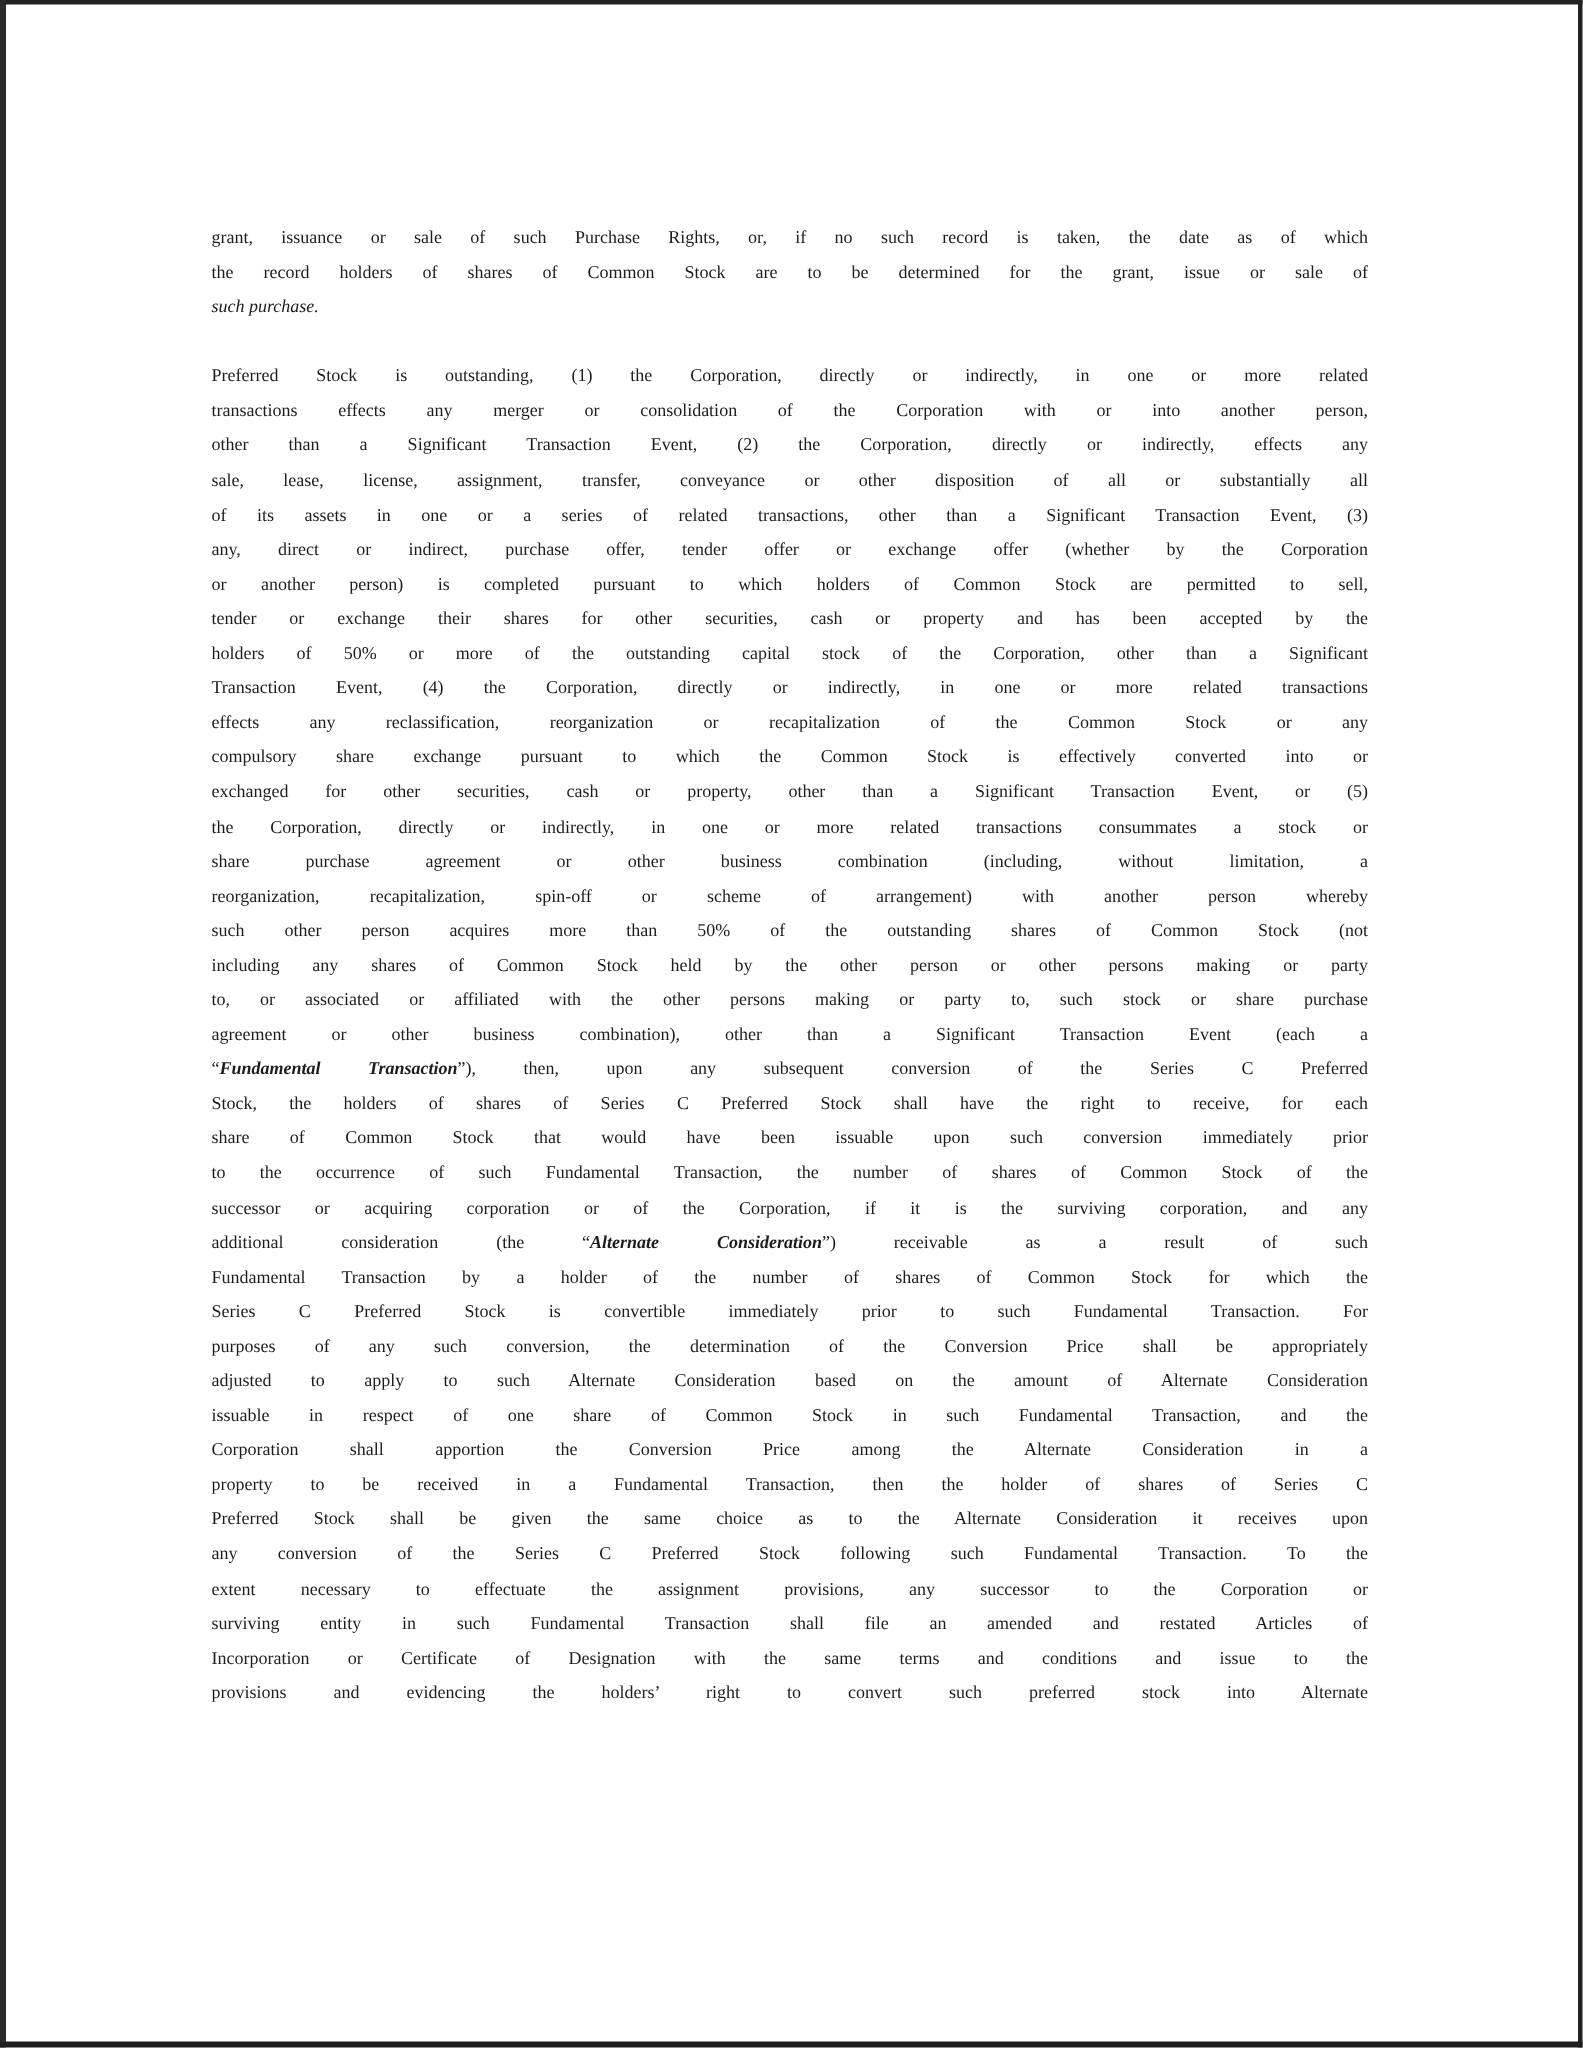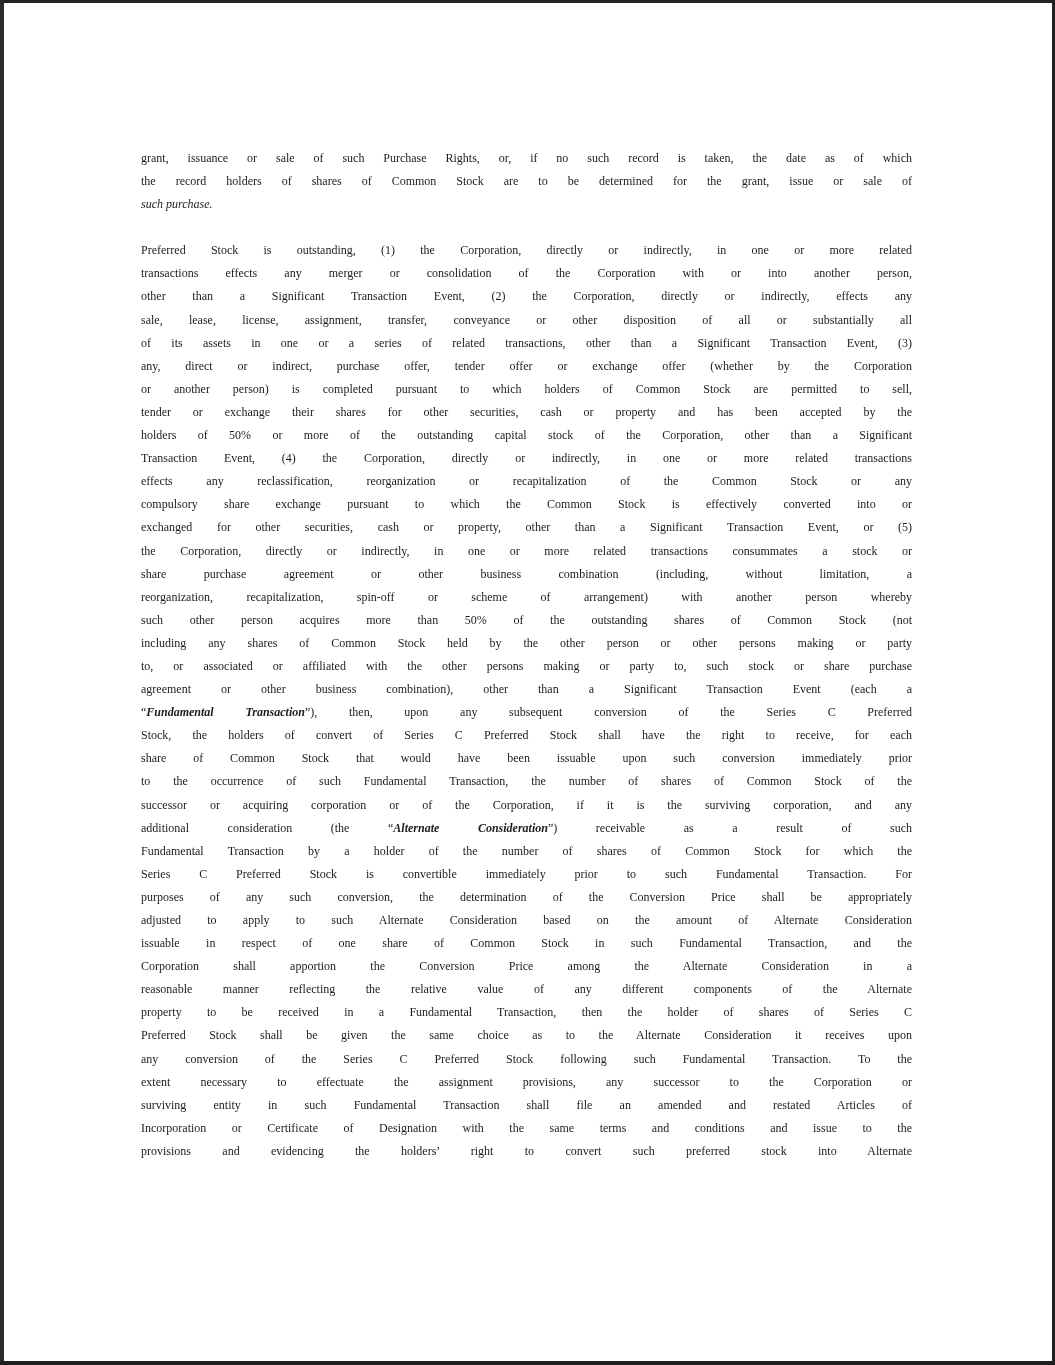--- a/index.html
+++ b/index.html
@@ -61,36 +61,35 @@
         <span class="line">reorganization, recapitalization, spin-off or scheme of arrangement) with another person whereby</span>
         <span class="line">such other person acquires more than 50% of the outstanding shares of Common Stock (not</span>
         <span class="line">including any shares of Common Stock held by the other person or other persons making or party</span>
         <span class="line">to, or associated or affiliated with the other persons making or party to, such stock or share purchase</span>
         <span class="line">agreement or other business combination), other than a Significant Transaction Event (each a</span>
       </div>
 
     <span class="line"><span>“</span><span class="bi">Fundamental Transaction</span><span>”), then, upon any subsequent conversion of the Series C Preferred</span></span>
 
     <div id="lines-b">
-        <span class="line">Stock, the holders of convert of Series C Preferred Stock shall have the right to receive, for each</span>
+        <span class="line">Stock, the holders of shares of Series C Preferred Stock shall have the right to receive, for each</span>
         <span class="line">share of Common Stock that would have been issuable upon such conversion immediately prior</span>
         <span class="line">to the occurrence of such Fundamental Transaction, the number of shares of Common Stock of the</span>
         <span class="line">successor or acquiring corporation or of the Corporation, if it is the surviving corporation, and any</span>
       </div>
 
     <span class="line"><span>additional consideration (the “</span><span class="bi">Alternate Consideration</span><span>”) receivable as a result of such</span></span>
 
     <div id="lines-c">
         <span class="line">Fundamental Transaction by a holder of the number of shares of Common Stock for which the</span>
         <span class="line">Series C Preferred Stock is convertible immediately prior to such Fundamental Transaction. For</span>
         <span class="line">purposes of any such conversion, the determination of the Conversion Price shall be appropriately</span>
         <span class="line">adjusted to apply to such Alternate Consideration based on the amount of Alternate Consideration</span>
         <span class="line">issuable in respect of one share of Common Stock in such Fundamental Transaction, and the</span>
         <span class="line">Corporation shall apportion the Conversion Price among the Alternate Consideration in a</span>
-        <span class="line">reasonable manner reflecting the relative value of any different components of the Alternate</span>
         <span class="line">property to be received in a Fundamental Transaction, then the holder of shares of Series C</span>
         <span class="line">Preferred Stock shall be given the same choice as to the Alternate Consideration it receives upon</span>
         <span class="line">any conversion of the Series C Preferred Stock following such Fundamental Transaction. To the</span>
         <span class="line">extent necessary to effectuate the assignment provisions, any successor to the Corporation or</span>
         <span class="line">surviving entity in such Fundamental Transaction shall file an amended and restated Articles of</span>
         <span class="line">Incorporation or Certificate of Designation with the same terms and conditions and issue to the</span>
         <span class="line">provisions and evidencing the holders’ right to convert such preferred stock into Alternate</span>
       </div>
   </div>
 

